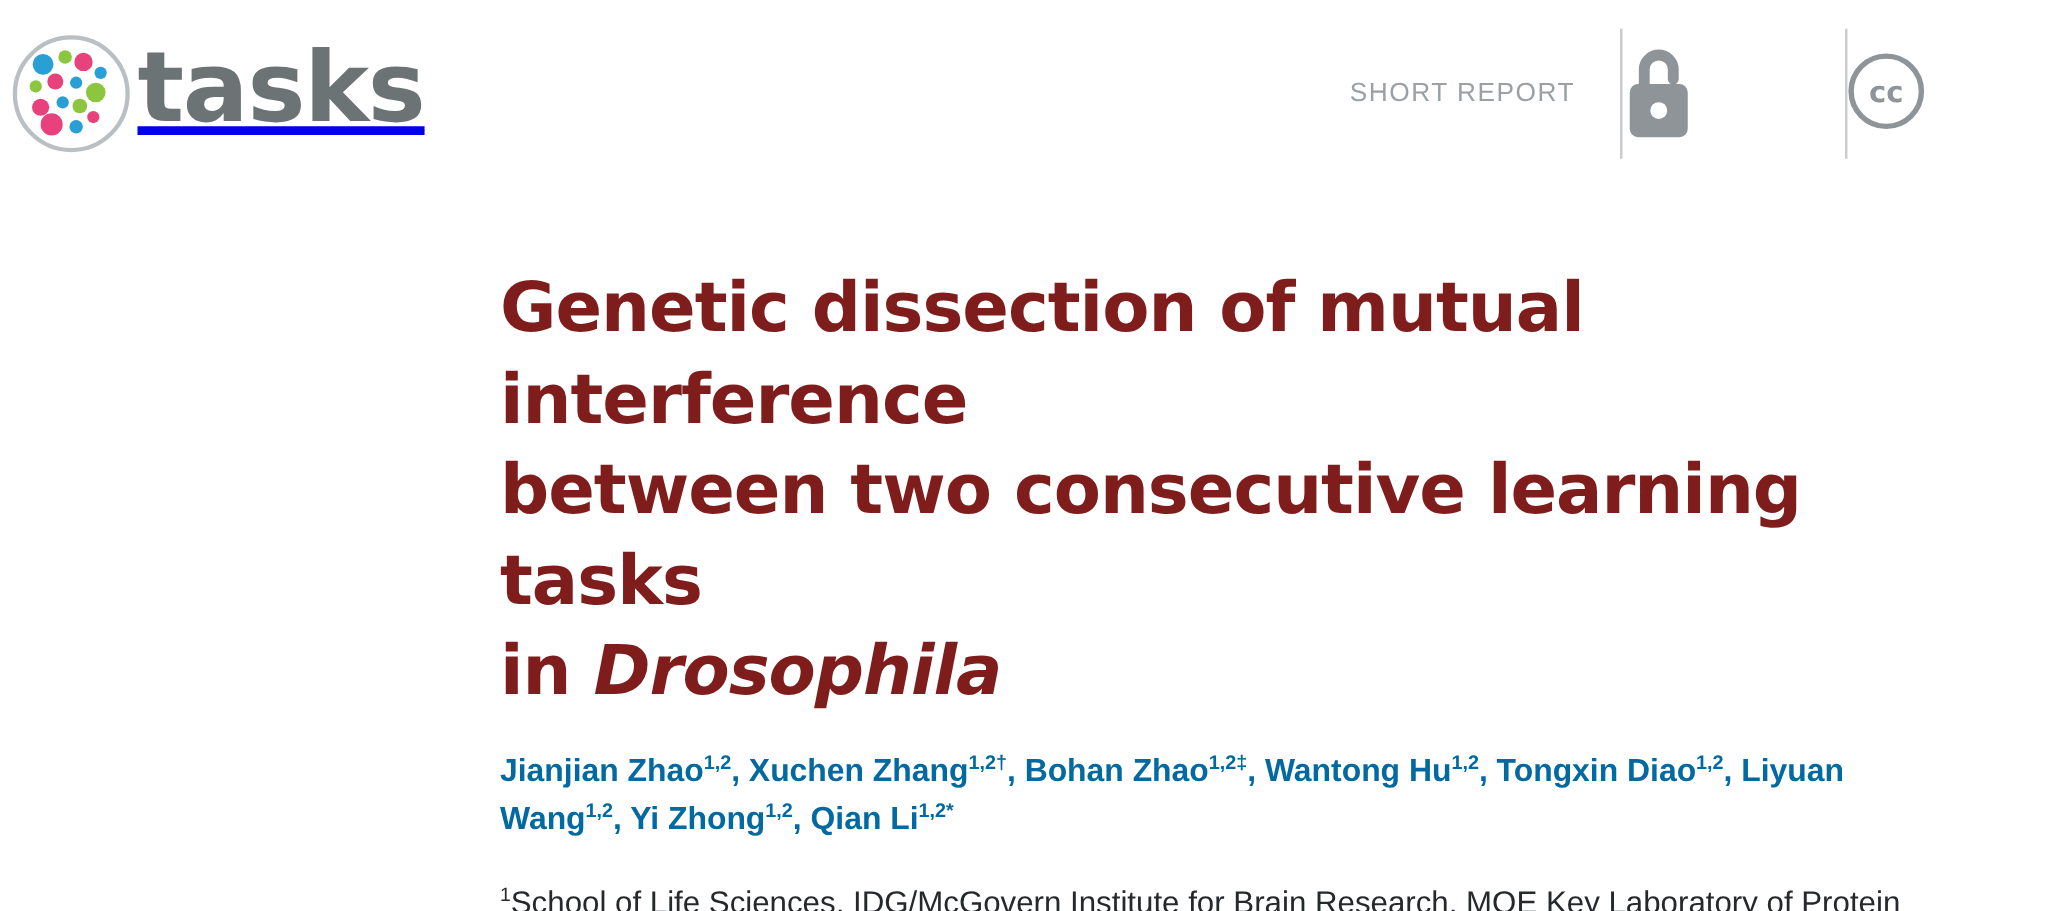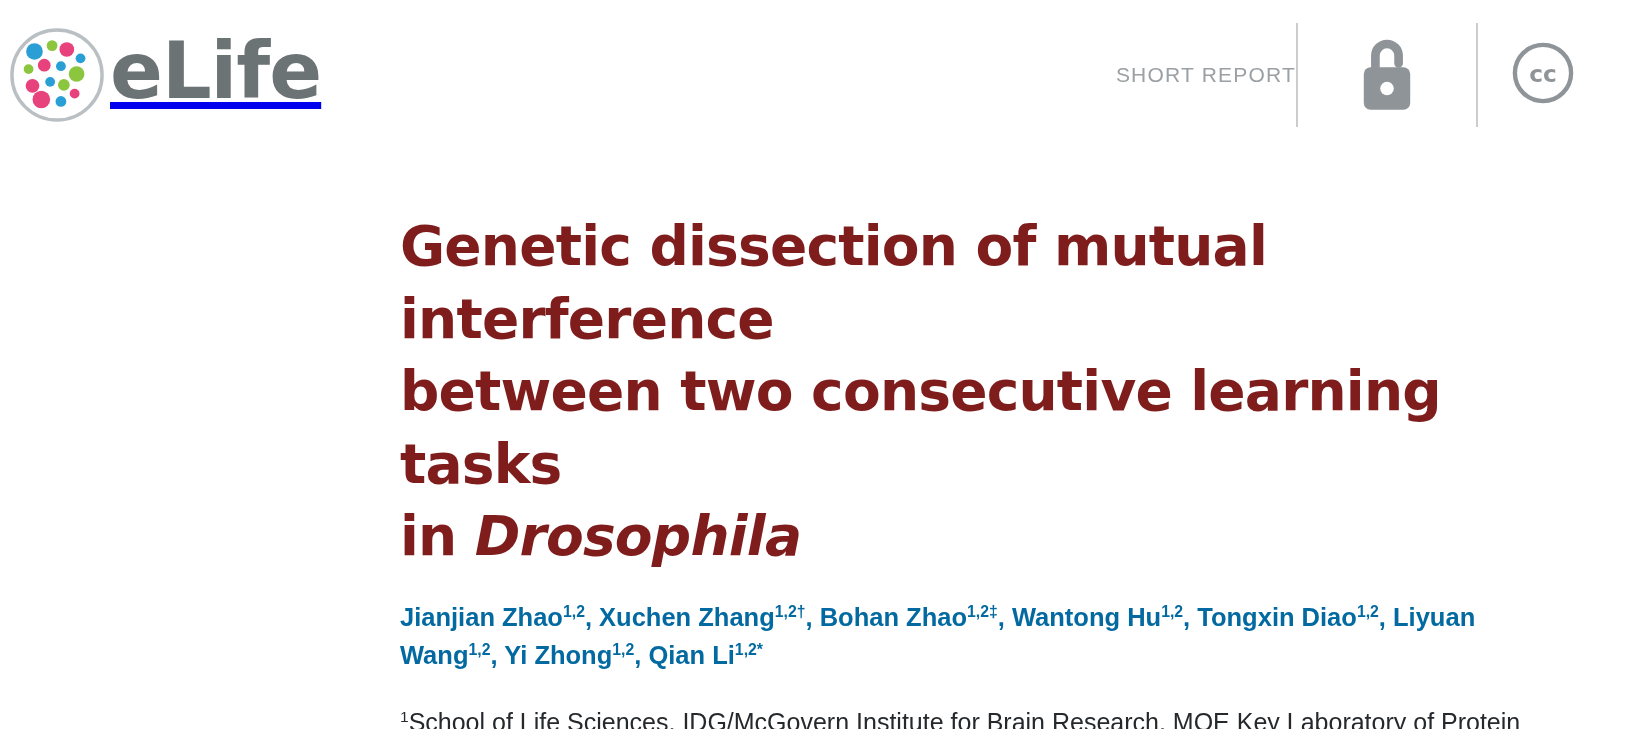--- a/index.html
+++ b/index.html
@@ -47,33 +47,33 @@
     margin-left: auto;
     display: flex;
     align-items: center;
     height: 100%;
   }
   .article-type {
     font-size: 21px;
     letter-spacing: 1.2px;
     color: #9aa0a3;
     text-transform: uppercase;
+    padding-right: 36px;
     white-space: nowrap;
   }
   .vdivider {
     width: 2px;
     background: #c9cdcf;
     height: 104px;
     flex: none;
   }
   .badge-cell {
     width: 120px;
     display: flex;
     align-items: center;
-    justify-content: center;
   }
   .badge-cell.oa { width: 178px; }
   .badge-cell.cc { width: 130px; }
 
   
   .article {
     padding-left: 400px;
     padding-right: 110px;
     padding-top: 60px;
     box-sizing: border-box;
@@ -133,21 +133,21 @@
         <circle cx="54" cy="41" r="5" fill="#2a9fd6"></circle>
         <circle cx="70" cy="49" r="8" fill="#8cc63f"></circle>
         <circle cx="25" cy="61" r="7" fill="#e8427c"></circle>
         <circle cx="43" cy="57" r="5" fill="#2a9fd6"></circle>
         <circle cx="57" cy="60" r="6" fill="#8cc63f"></circle>
         <circle cx="34" cy="75" r="9" fill="#e8427c"></circle>
         <circle cx="54" cy="77" r="5.5" fill="#2a9fd6"></circle>
         <circle cx="68" cy="69" r="5" fill="#e8427c"></circle>
       </svg>
     </span>
-    <span class="logo-word">eLife</span>
+    <span class="logo-word">tasks</span>
   </a>
 
   <div class="header-right">
     <span class="article-type">SHORT REPORT</span>
 
     <span class="vdivider"></span>
 
     <span class="badge-cell oa">
       <span>
         <svg viewBox="0 0 60 84" width="58" height="82" aria-hidden="true">

